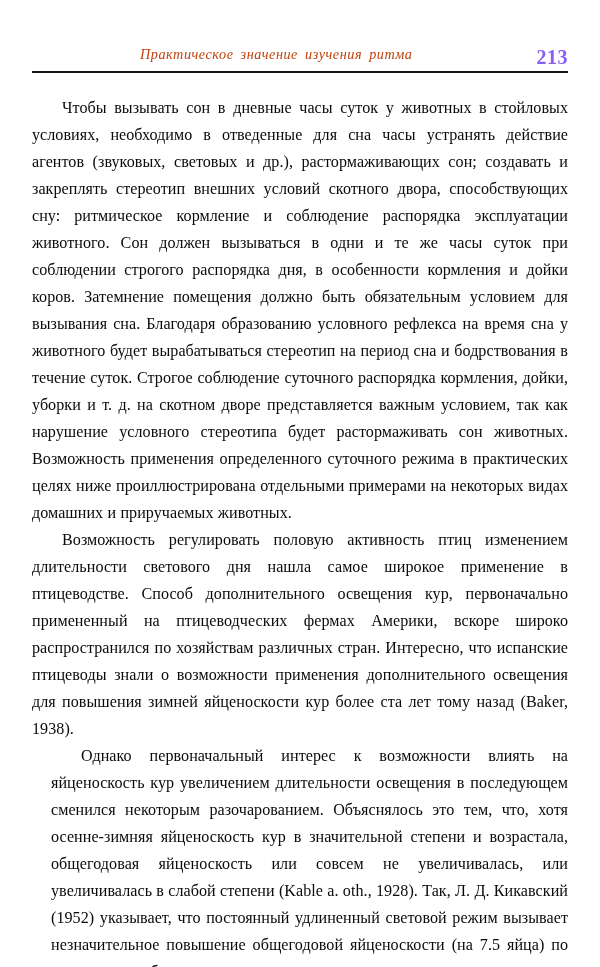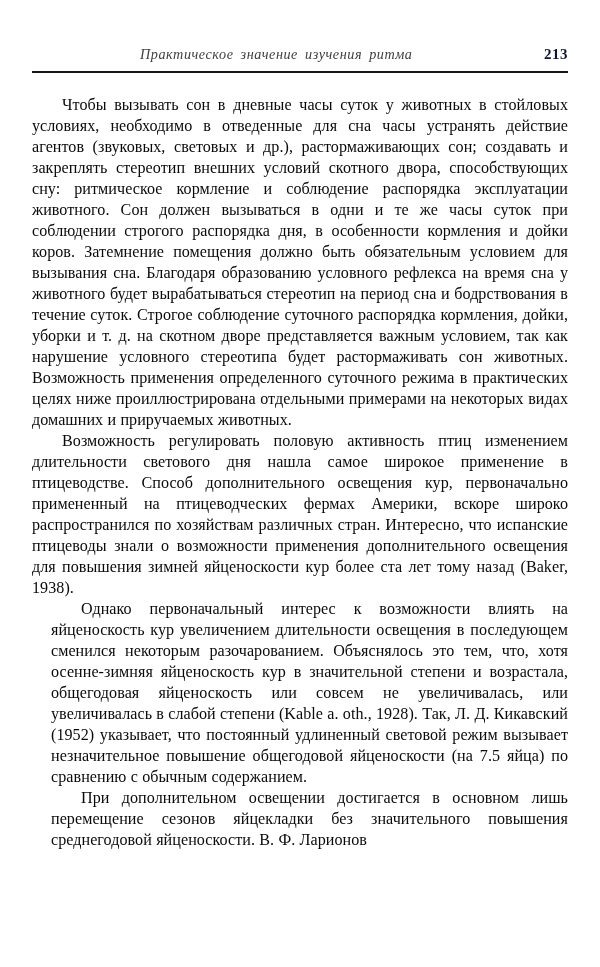--- a/index.html
+++ b/index.html
@@ -33,51 +33,51 @@
   }
   .runhead-title {
     position: absolute;
     left: 108px;
     top: 0;
     font-style: italic;
     font-size: 14.2px;
     letter-spacing: 0.55px;
     word-spacing: 3px;
     white-space: nowrap;
-    color: #404040;
+    color: #c2410c;
   }
   .runhead-folio {
     position: absolute;
     right: 0;
     top: 0;
-    font-size: 15px;
+    font-size: 20px;
     font-weight: 700;
     letter-spacing: 0.5px;
-    color: #0f172a;
+    color: #8b5cf6;
   }
   .rule {
     position: absolute;
     left: 0;
     right: 0;
     top: 25px;
     height: 2px;
     background: #151515;
   }
 
   
   .body-text {
     margin-top: 14px;
   }
   p.para {
     margin: 0;
     text-align: justify;
     text-align-last: left;
     text-indent: 30px;
     font-size: 16.1px;
-    line-height: 21px;
+    line-height: 27px;
     letter-spacing: 0.05px;
     word-spacing: 0.2px;
     -webkit-hyphens: none;
     hyphens: none;
   }
   p.para.tight {
     text-indent: 30px;
     margin-left: 19px;
   }
 

